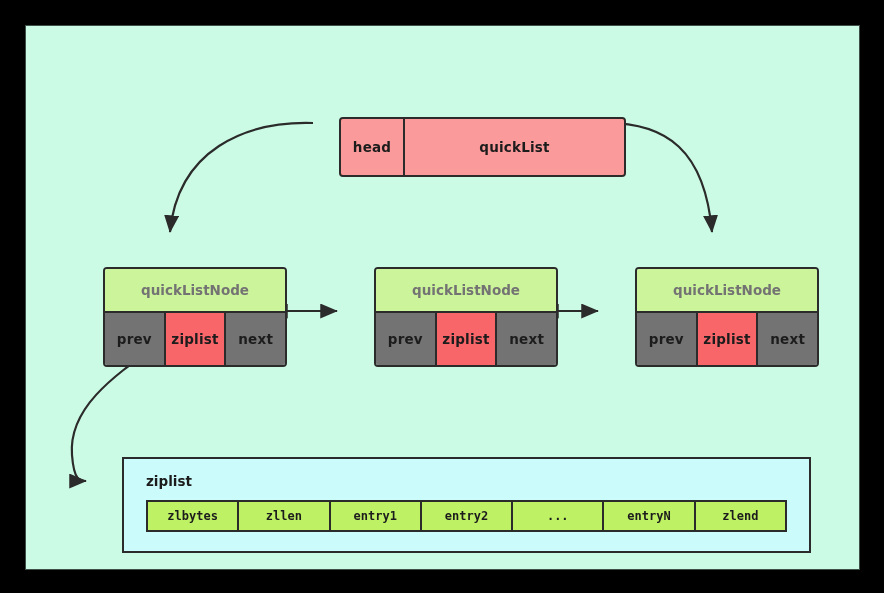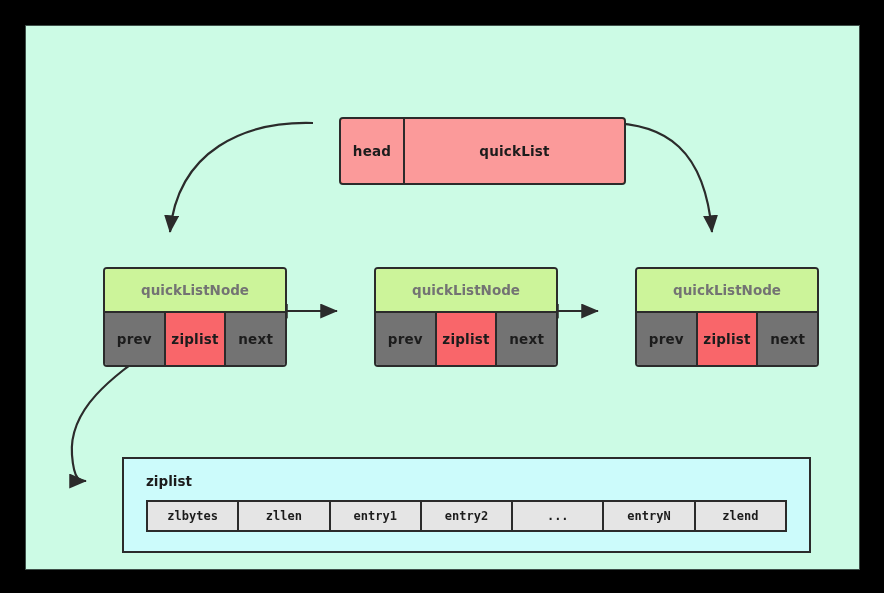--- a/index.html
+++ b/index.html
@@ -54,21 +54,21 @@
     font-size: 13.5px;
     font-weight: bold;
     color: #1c1c1c;
     letter-spacing: 0.2px;
   }
   
   #quicklist-box {
     left: 313px;
     top: 91px;
     width: 287px;
-    height: 68px;
+    height: 60px;
     background: #c2410c;
   }
   #quicklist-box .cell { background: #fb9a9a; }
   #quicklist-box .cell + .cell { border-left: 2px solid #2b2b2b; }
   .ql-head { width: 62px; }
   .ql-mid  { flex: 1; }
   .ql-tail { width: 62px; }
 
   
   .node {
@@ -137,21 +137,21 @@
     right: 22px;
     height: 32px;
     box-sizing: border-box;
     border: 2px solid #2b2b2b;
     display: flex;
     overflow: hidden;
   }
   #ziplist-cells .zcell {
     flex: 1;
     box-sizing: border-box;
-    background: #e5e5e5;
+    background: #bef264;
     display: flex;
     align-items: center;
     justify-content: center;
     font-family: "DejaVu Sans Mono", monospace;
     font-size: 12px;
     font-weight: bold;
     color: #1c1c1c;
   }
   #ziplist-cells .zcell + .zcell {
     border-left: 2px solid #2b2b2b;

